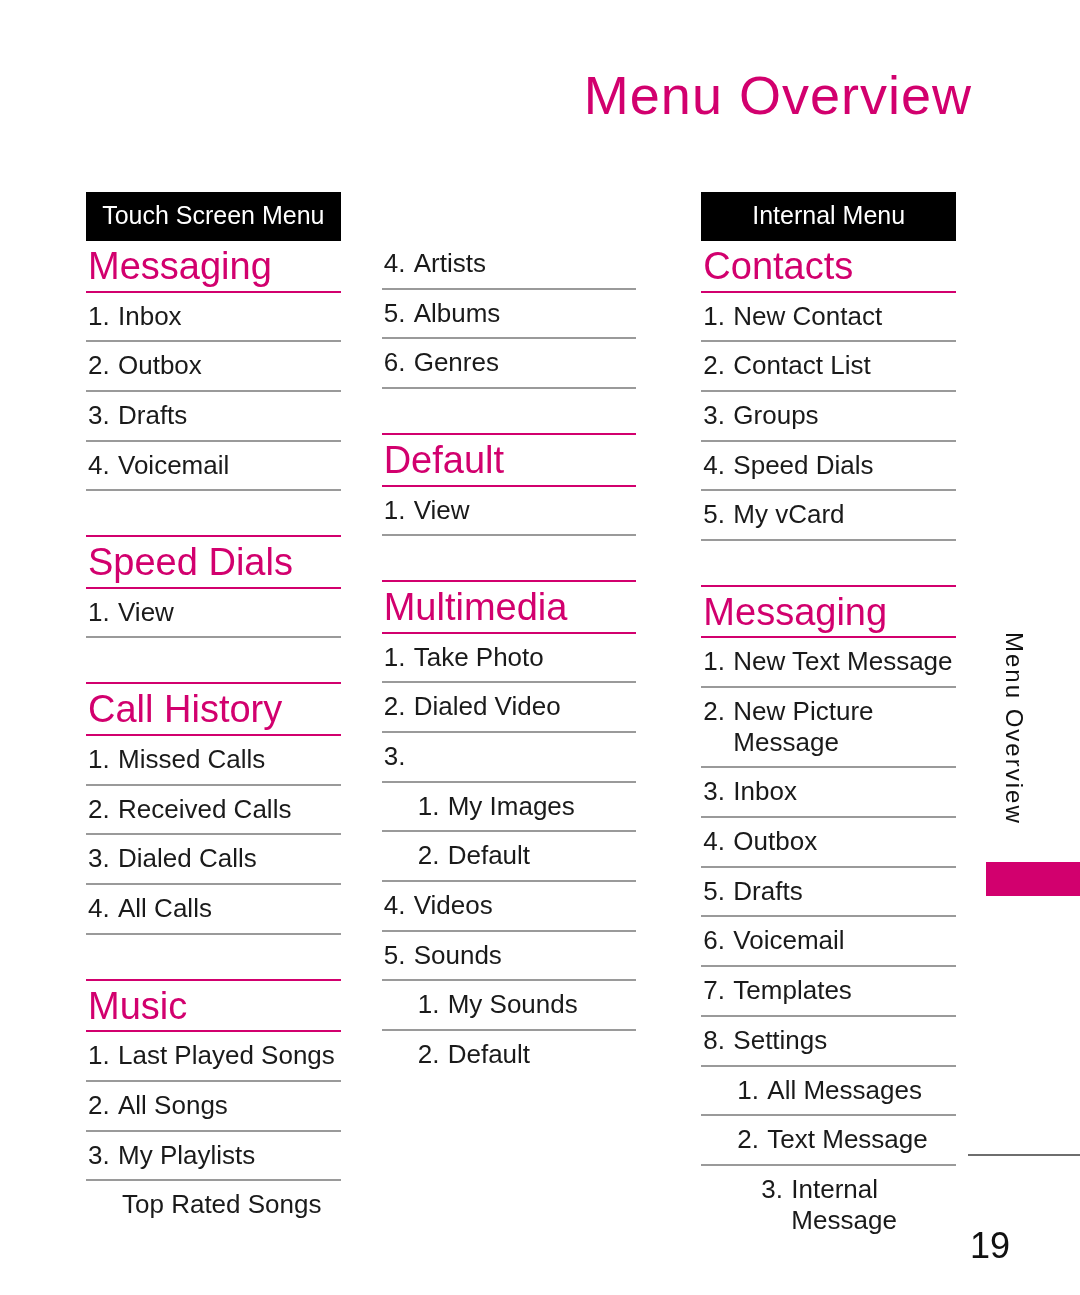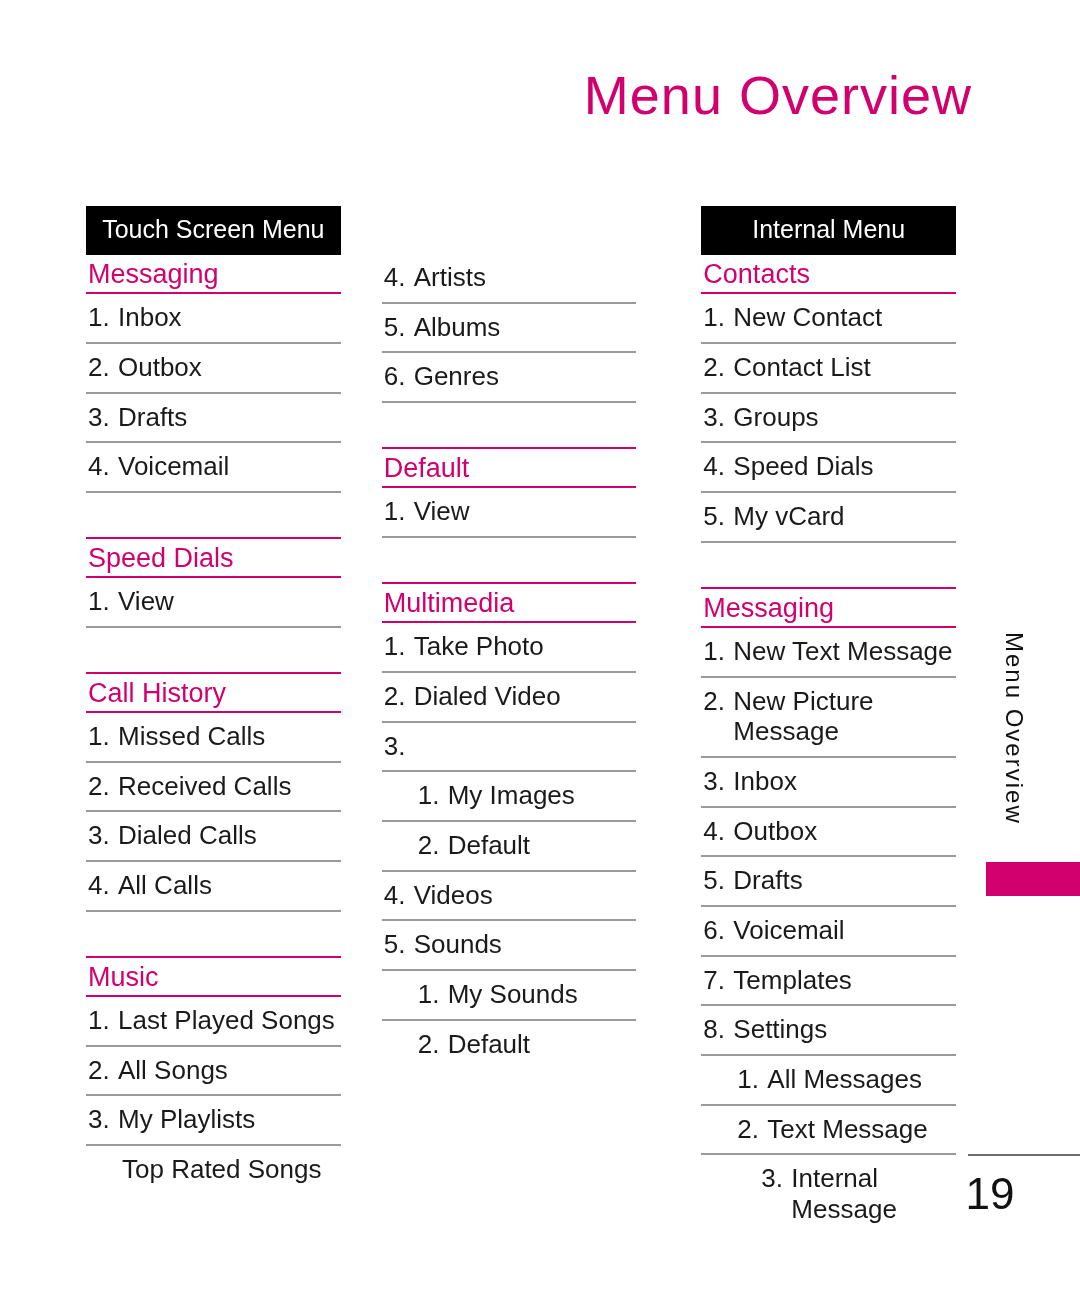--- a/index.html
+++ b/index.html
@@ -22,21 +22,21 @@
     font-size: 54px;
     font-weight: 400;
     letter-spacing: 1px;
     color: #d2006e;
     white-space: nowrap;
   }
 
   
   #columns {
     position: absolute;
-    top: 206px; left: 86px;
+    top: 192px; left: 86px;
     width: 870px;
     display: flex;
     gap: 1px;
   }
   .column { width: 255px; }
   .column.col-mid { margin-left: 40px; }
   .column.col-right { margin-left: 64px; }
 
   
   .mode-banner {
@@ -49,21 +49,21 @@
     white-space: nowrap;
   }
   .banner-spacer { height: 48px; }
 
   
   .section { margin-bottom: 44px; }
   .section:last-child { margin-bottom: 0; }
 
   .section-title {
     color: #d2006e;
-    font-size: 27px;
+    font-size: 38px;
     line-height: 1.12;
     padding: 4px 0 3px 2px;
     border-top: 2.5px solid #d2006e;
     border-bottom: 2.5px solid #d2006e;
   }
   
   .section.no-top-rule > .section-title { border-top: none; }
 
   
   .row {
@@ -110,24 +110,24 @@
 
   
   #footer-rule {
     position: absolute;
     top: 1154px; left: 968px;
     width: 112px; height: 0;
     border-top: 2px solid #6e6e6e;
   }
   #page-number {
     position: absolute;
-    top: 1169px; left: 930px;
+    top: 1225px; left: 930px;
     width: 120px;
     text-align: center;
-    font-size: 44px;
+    font-size: 36px;
     color: #111111;
   }
 </style>
 </head>
 <body>
 
 <div id="page-title">Menu Overview</div>
 
 <div id="columns">
     <div class="column col-left">

